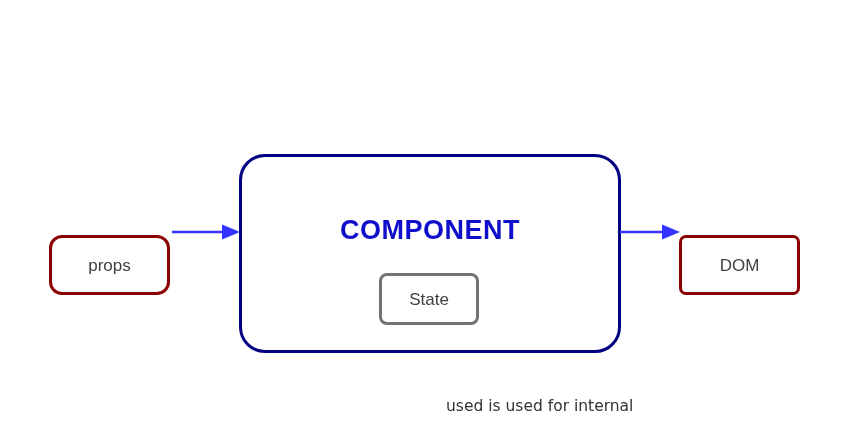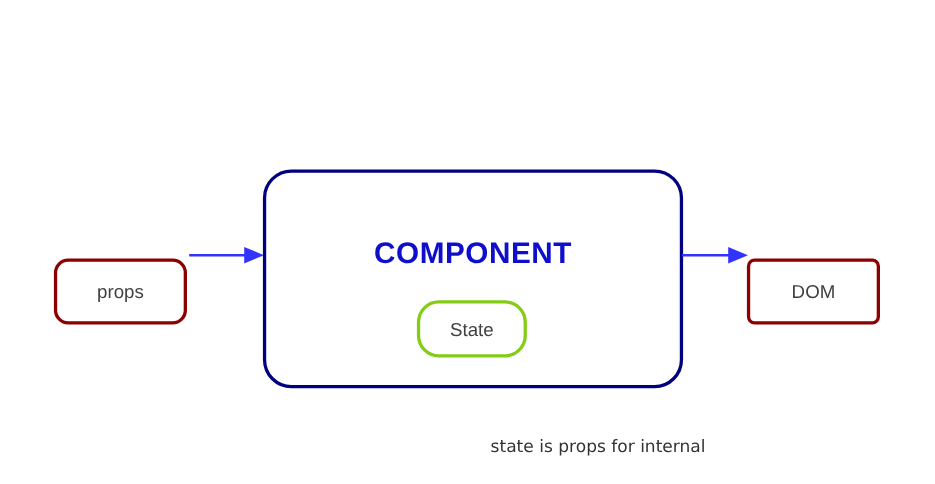--- a/index.html
+++ b/index.html
@@ -52,22 +52,22 @@
     letter-spacing: 0.5px;
     line-height: 1;
   }
 
   
   #state-box {
     left: 379px;
     top: 239px;
     width: 100px;
     height: 52px;
-    border: 3px solid #84cc16;
-    border-radius: 20px;
+    border: 3px solid #737373;
+    border-radius: 8px;
   }
 
   
   #props-box {
     left: 49px;
     top: 201px;
     width: 121px;
     height: 60px;
     border: 3px solid #8b0000;
     border-radius: 13px;
@@ -147,17 +147,17 @@
   <svg class="arrow" id="arrow-component-to-dom" viewBox="0 0 62 22">
     <line x1="2" y1="11" x2="48" y2="11" stroke="#3333ff" stroke-width="2.4"></line>
     <polygon points="44,3.5 62,11 44,18.5" fill="#3333ff"></polygon>
   </svg>
 
   <div class="box" id="dom-box">
     <span class="box-label">DOM</span>
   </div>
 
   <div id="caption">
-    <span class="caption-line">state is props for internal</span>
+    <span class="caption-line">used is used for internal</span>
     
   </div>
 
 </div>
 
 </body></html>

